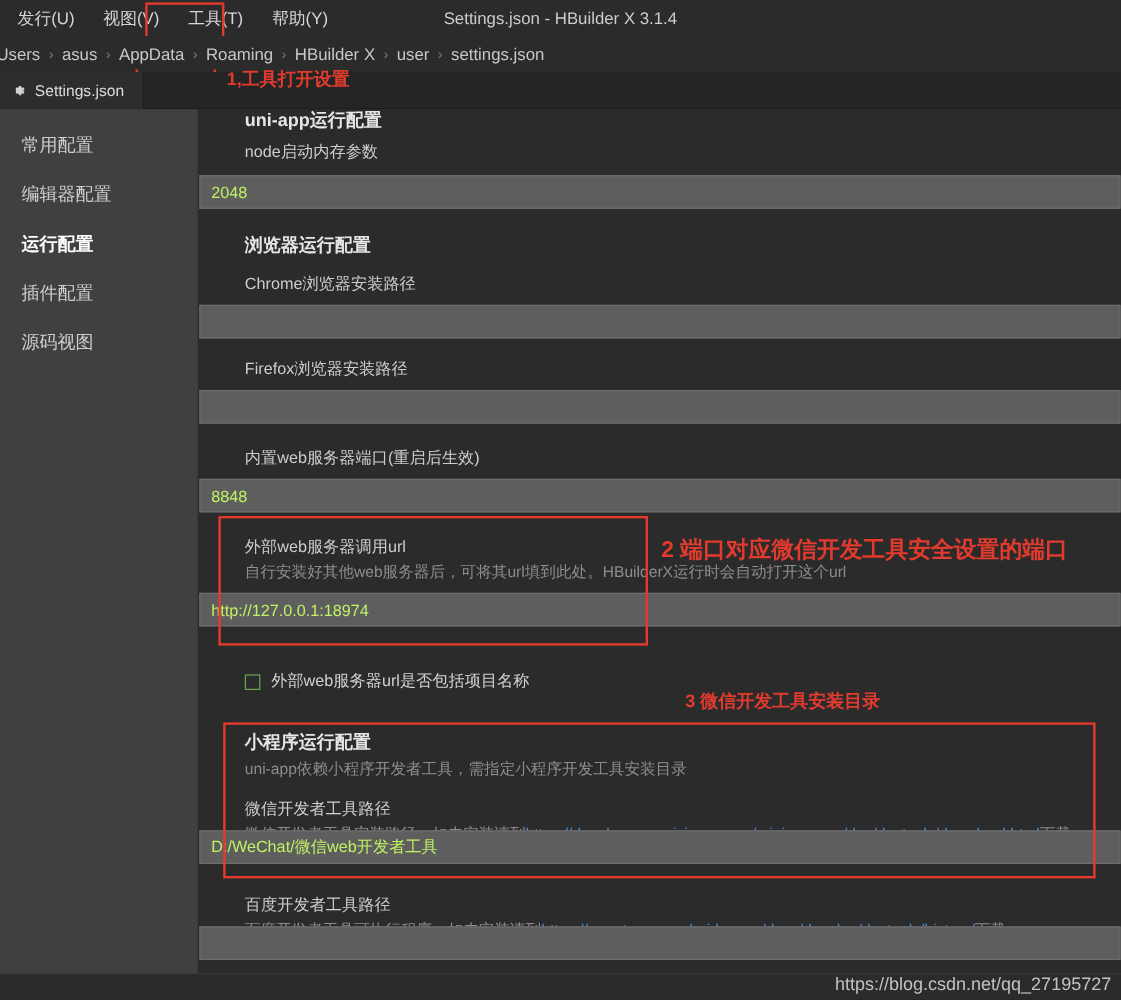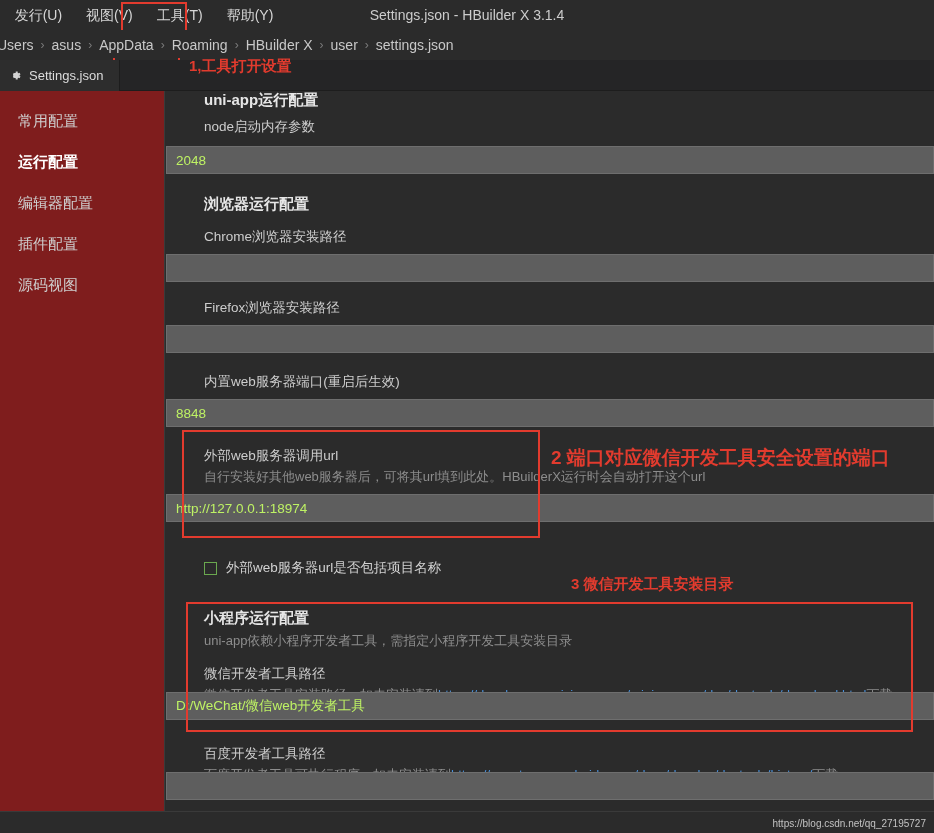--- a/index.html
+++ b/index.html
@@ -75,21 +75,21 @@
   .anno2 { left: 551px; top: 445px; font-size: 19px; }
   .anno3 { left: 571px; top: 575px; font-size: 15px; }
 
   
   .bodyrow {
     position: absolute; left: 0; top: 91px; width: 934px; height: 727px;
     background: #2b2b2b;
   }
   .sidebar {
     position: absolute; left: 0; top: 0; width: 165px; height: 727px;
-    background: #7f1d1d; border-right: 1px solid #3a3a3a;
+    background: #404040; border-right: 1px solid #3a3a3a;
     padding-top: 10px;
   }
   .side-item {
     color: #cfcfcf; font-size: 15px; padding: 11px 0 11px 18px;
     white-space: nowrap;
   }
   .side-item.active { color: #ffffff; font-weight: bold; }
 
   
   .panel {
@@ -125,21 +125,21 @@
   .cb-label { color: #d2d2d2; font-size: 13.5px; white-space: nowrap; }
   .cb-hint { color: #8d8d8d; font-size: 13px; white-space: nowrap; margin-top: 3px; margin-left: 22px; }
 
   
   .redbox { position: absolute; border: 2px solid #e23b2e; pointer-events: none; }
   .rb-url { left: 182px; top: 430px; width: 358px; height: 108px; }
   .rb-mp  { left: 186px; top: 602px; width: 727px; height: 130px; }
 
   .watermark {
     position: absolute; right: 8px; bottom: 4px;
-    color: #c2c2c2; font-size: 10px;
+    color: #c2c2c2; font-size: 15px;
   }
   .statusbar {
     position: absolute; left: 0; bottom: 0; width: 934px; height: 22px;
     background: #2b2b2b; border-top: 1px solid #3a3a3a;
   }
 </style>
 </head>
 <body>
 
 <div id="app">
@@ -199,22 +199,22 @@
       <span>Settings.json</span>
     </div>
   </div>
 
   <div class="anno anno1">1,工具打开设置</div>
 
   <div class="bodyrow">
 
     <div class="sidebar">
       <div class="side-item">常用配置</div>
+      <div class="side-item">编辑器配置</div>
       <div class="side-item active">运行配置</div>
-      <div class="side-item">编辑器配置</div>
       <div class="side-item">插件配置</div>
       <div class="side-item">源码视图</div>
     </div>
 
     <div class="panel">
 
       <div class="row" style="top:0px;">
         <div class="sec-title">uni-app运行配置</div>
       </div>
       <div class="row" style="top:27px;">

